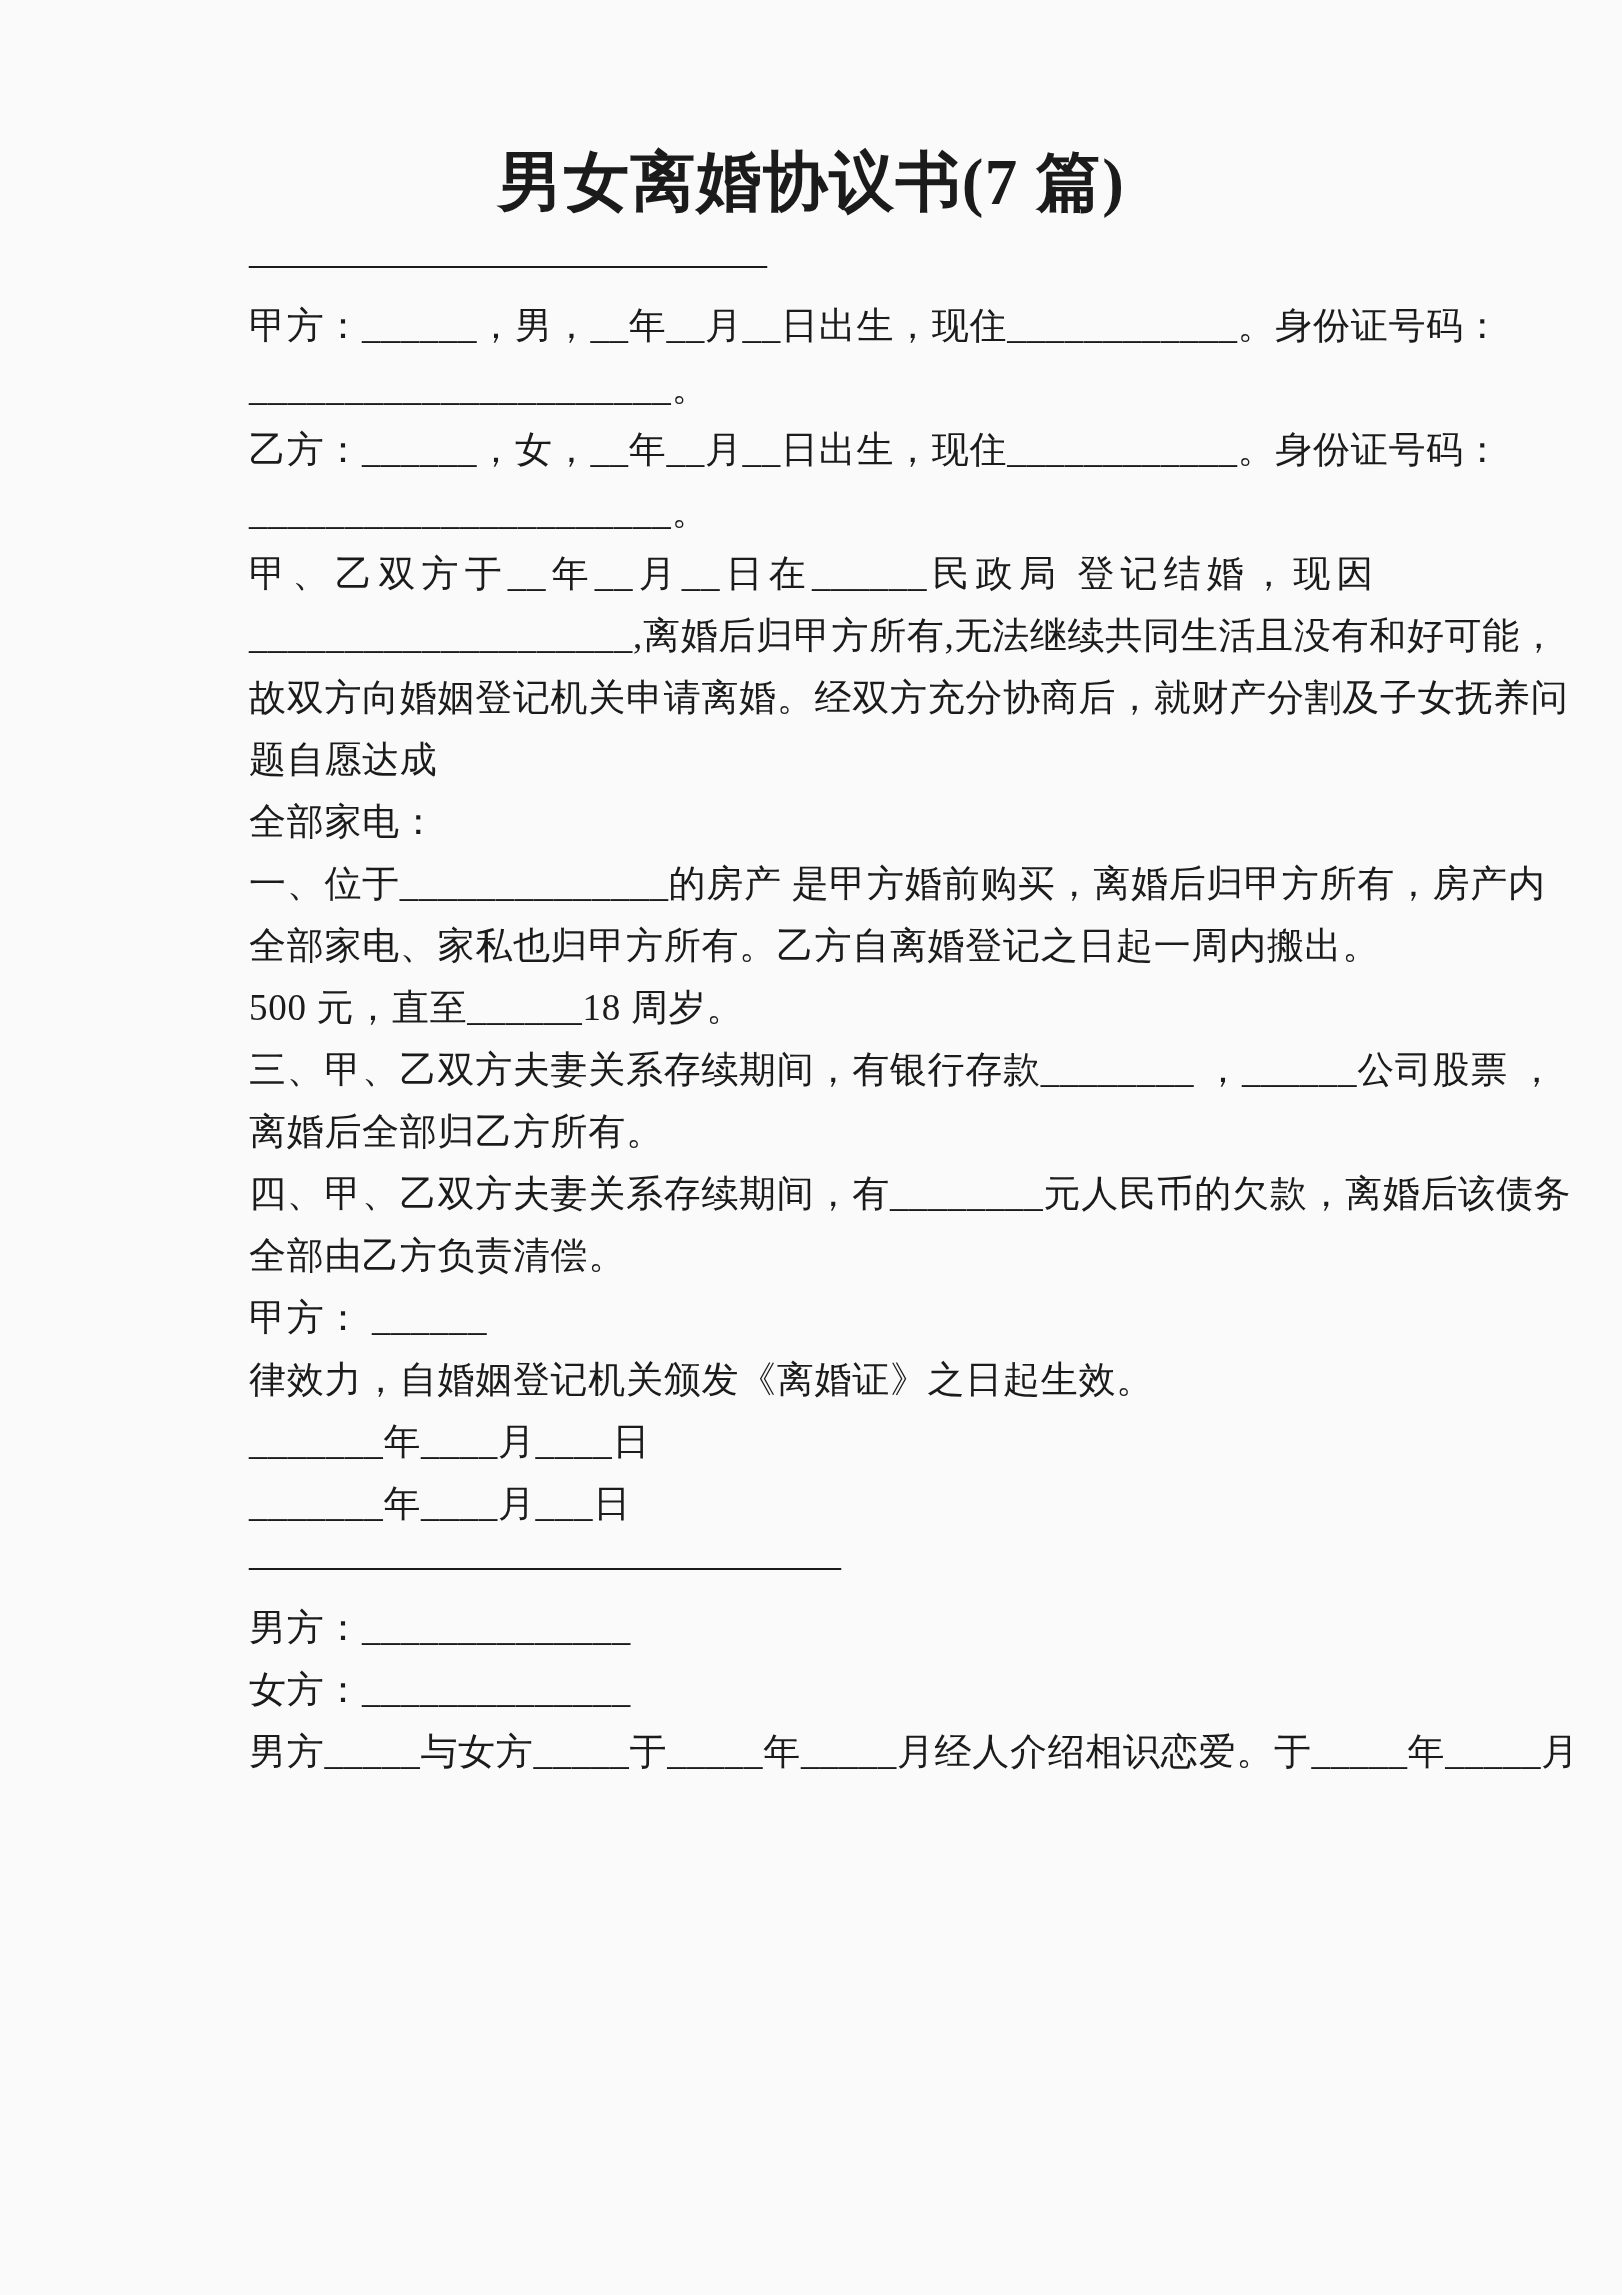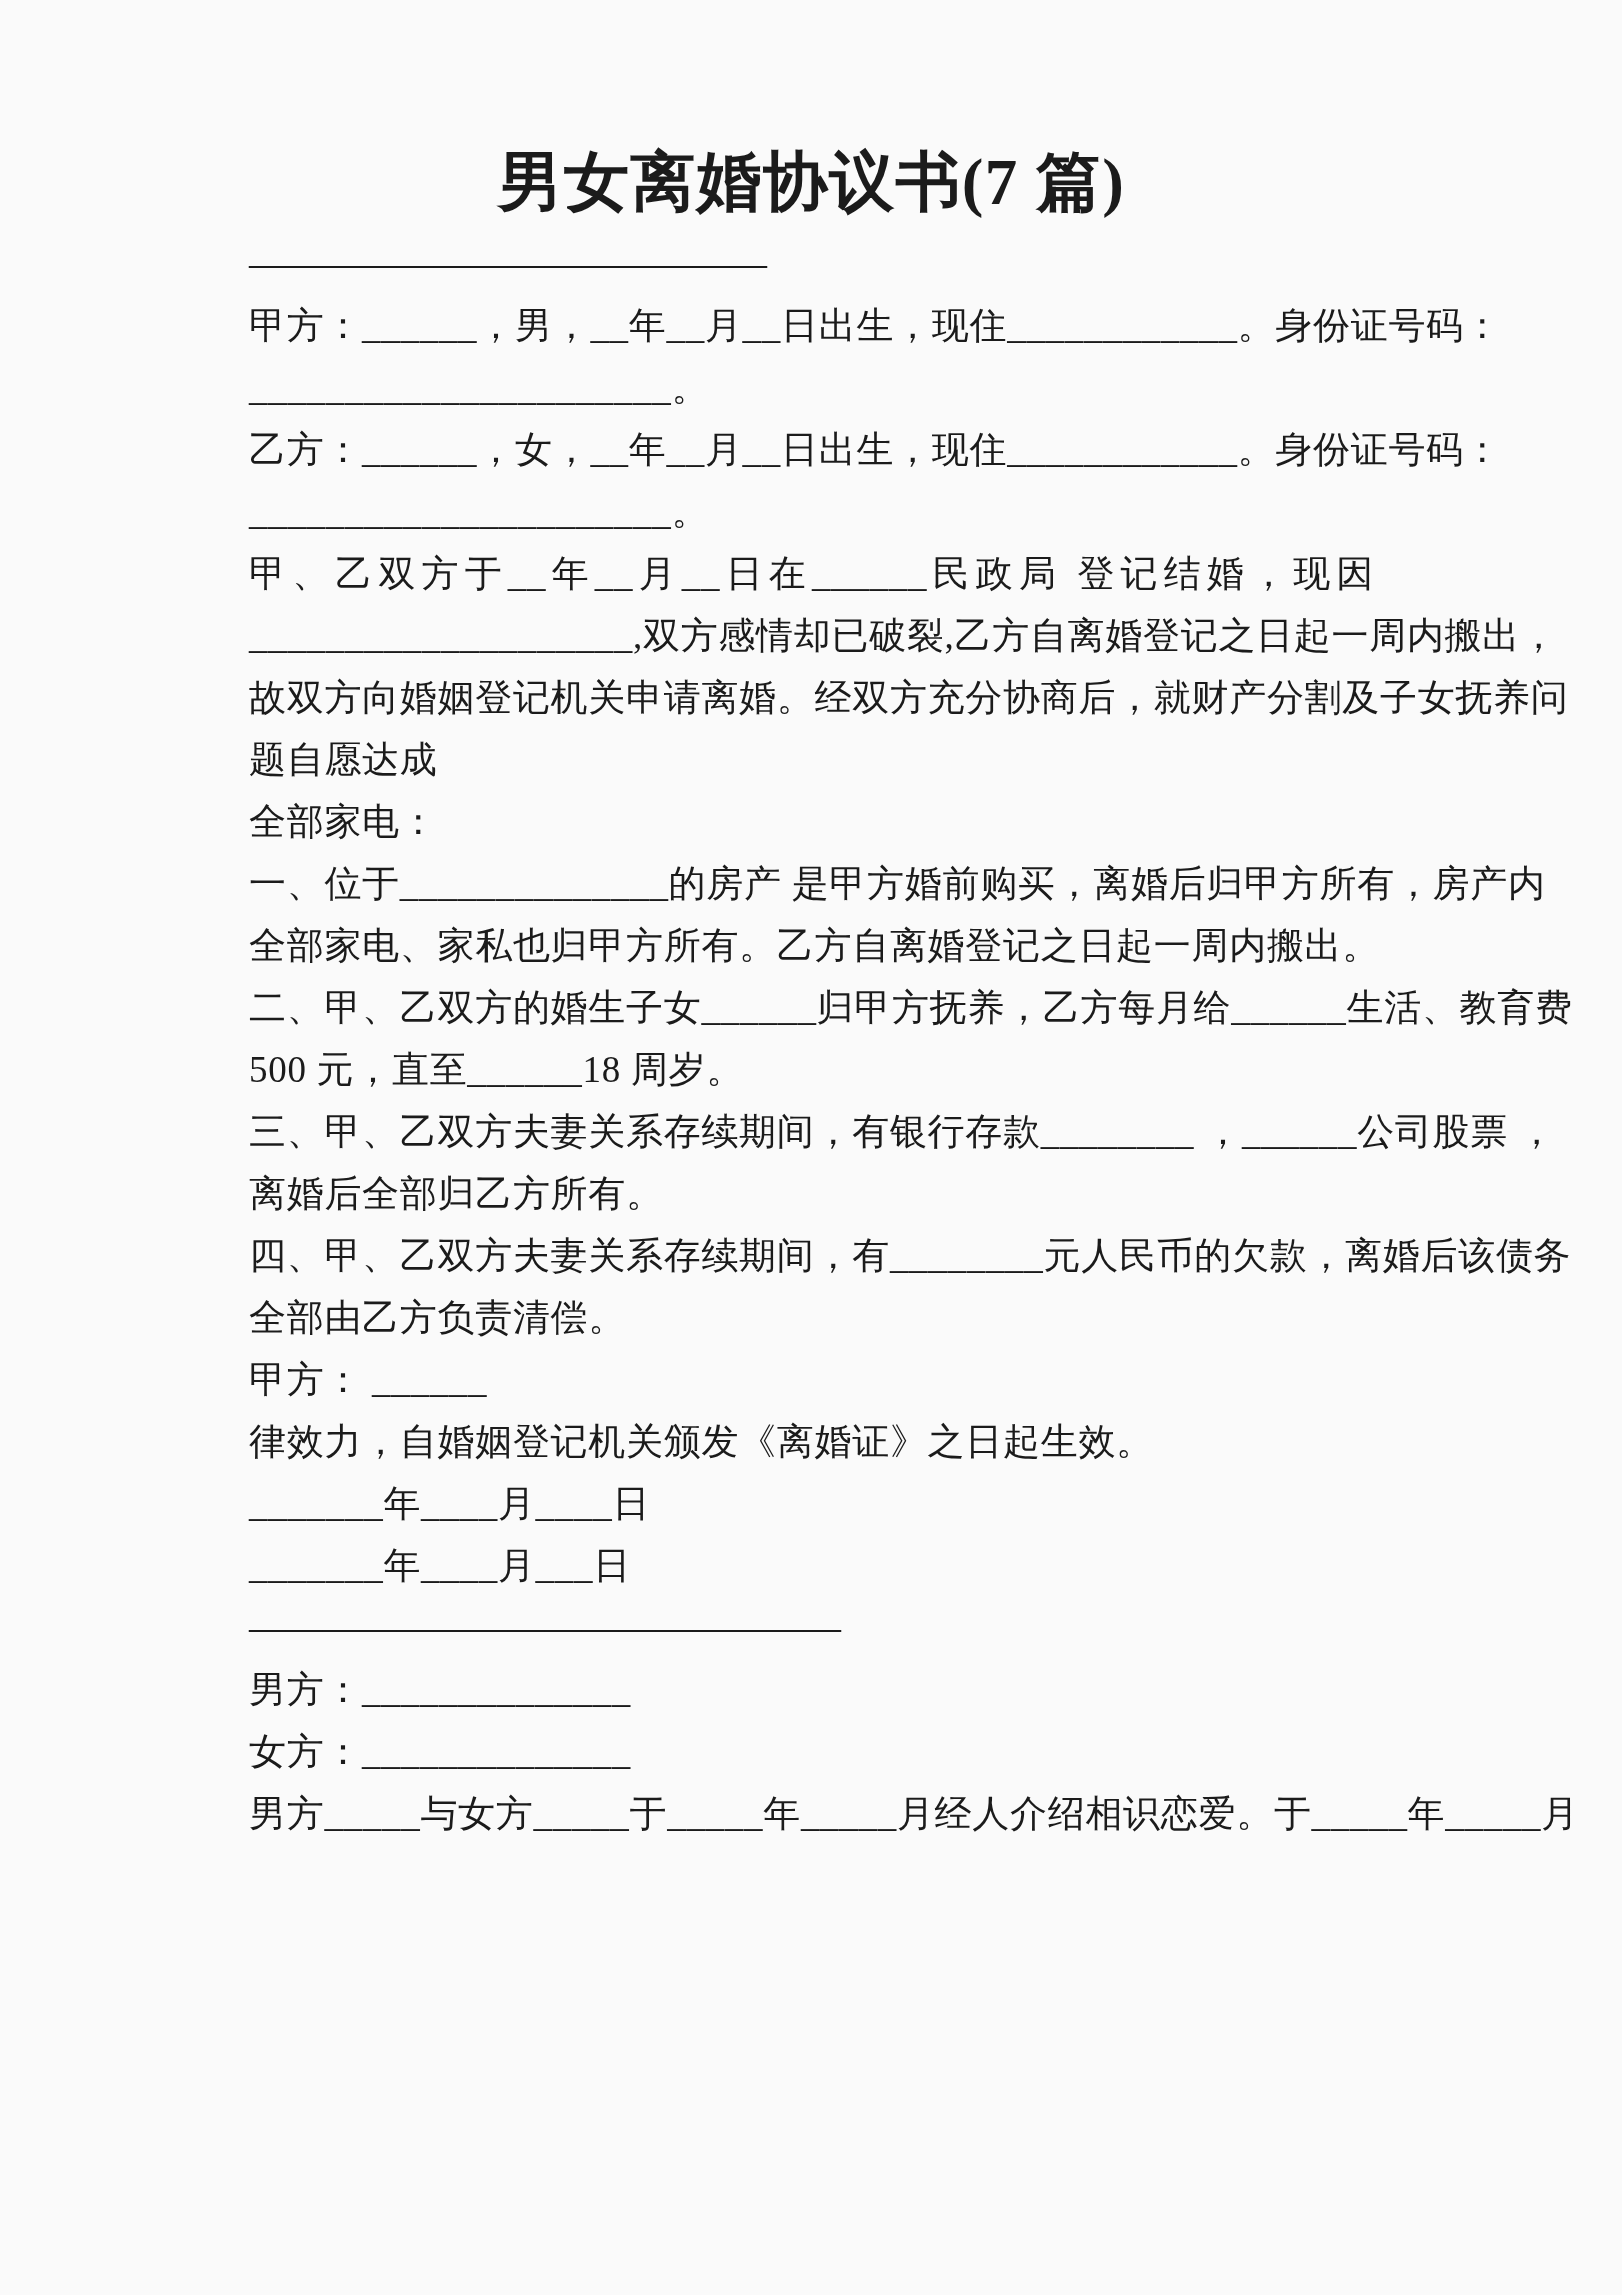--- a/index.html
+++ b/index.html
@@ -53,27 +53,26 @@
 
 <div class="page">
   <h1 class="doc-title">男女离婚协议书(7 篇)</h1>
   <div class="doc-body" id="doc-body">
       <p class="line separator">——————————————</p>
       <p class="line">甲方：______，男，__年__月__日出生，现住____________。身份证号码：</p>
       <p class="line">______________________。</p>
       <p class="line">乙方：______，女，__年__月__日出生，现住____________。身份证号码：</p>
       <p class="line">______________________。</p>
       <p class="line justify">甲、乙双方于__年__月__日在______民政局 登记结婚，现因</p>
-      <p class="line">____________________,双方感情却已破裂,乙方自离婚登记之日起一周内搬出，</p>
+      <p class="line">____________________,离婚后归甲方所有,无法继续共同生活且没有和好可能，</p>
       <p class="line">故双方向婚姻登记机关申请离婚。经双方充分协商后，就财产分割及子女抚养问</p>
       <p class="line">题自愿达成</p>
       <p class="line">全部家电：</p>
       <p class="line">一、位于______________的房产 是甲方婚前购买，离婚后归甲方所有，房产内</p>
       <p class="line">全部家电、家私也归甲方所有。乙方自离婚登记之日起一周内搬出。</p>
-      <p class="line">二、甲、乙双方的婚生子女______归甲方抚养，乙方每月给______生活、教育费</p>
       <p class="line">500 元，直至______18 周岁。</p>
       <p class="line">三、甲、乙双方夫妻关系存续期间，有银行存款________ ，______公司股票 ，</p>
       <p class="line">离婚后全部归乙方所有。</p>
       <p class="line">四、甲、乙双方夫妻关系存续期间，有________元人民币的欠款，离婚后该债务</p>
       <p class="line">全部由乙方负责清偿。</p>
       <p class="line">甲方： ______</p>
       <p class="line">律效力，自婚姻登记机关颁发《离婚证》之日起生效。</p>
       <p class="line">_______年____月____日</p>
       <p class="line">_______年____月___日</p>
       <p class="line separator">————————————————</p>

